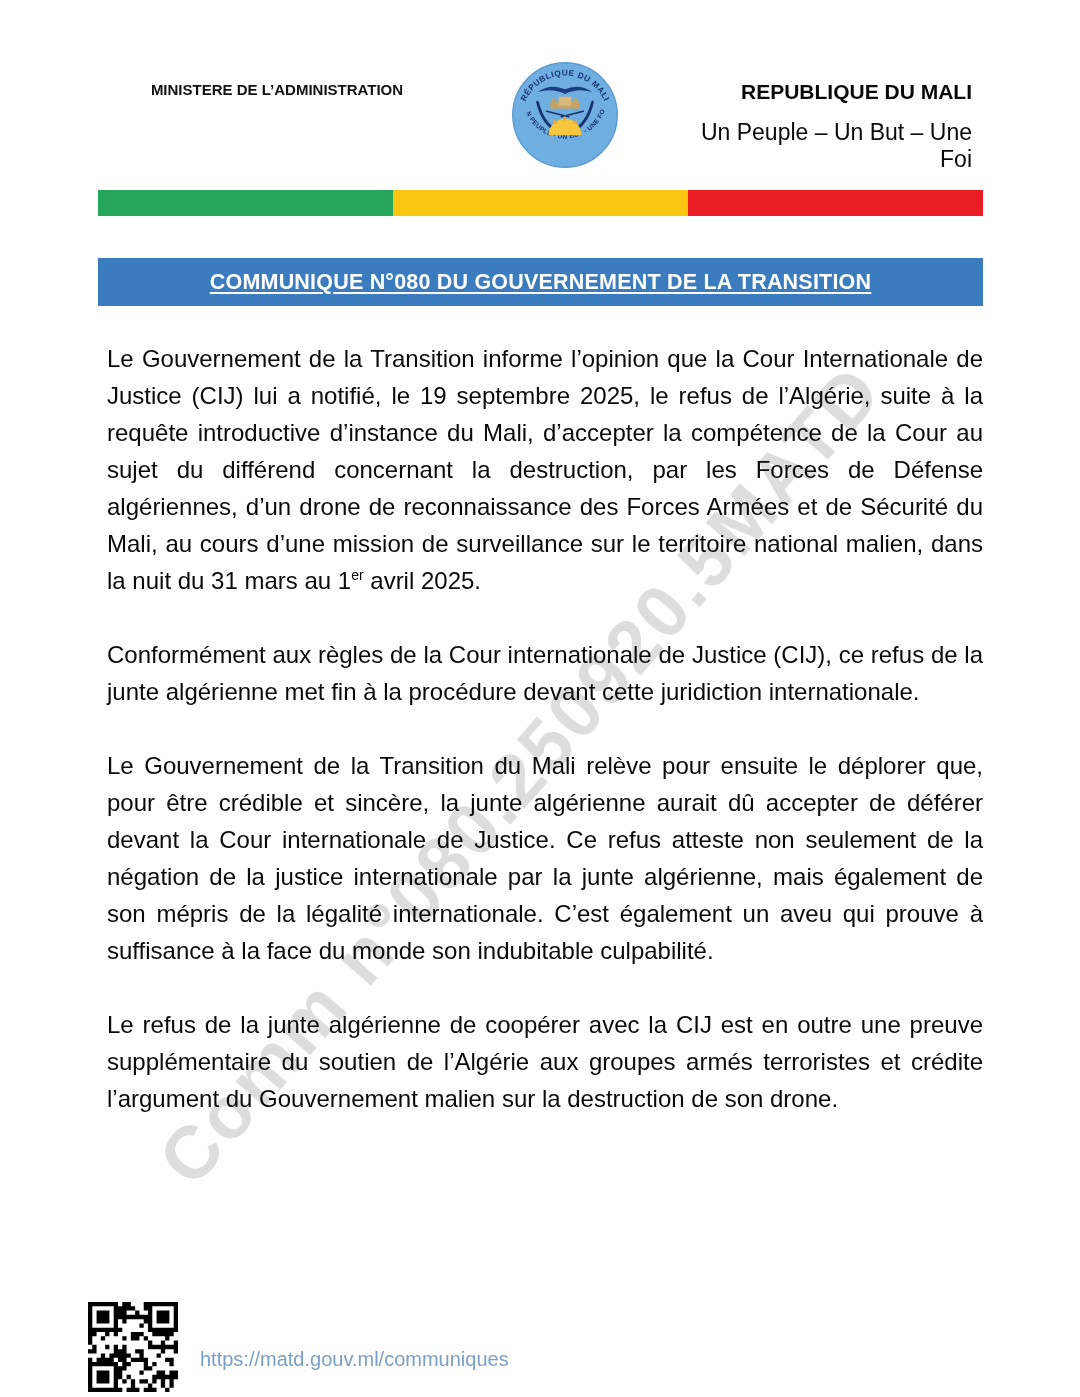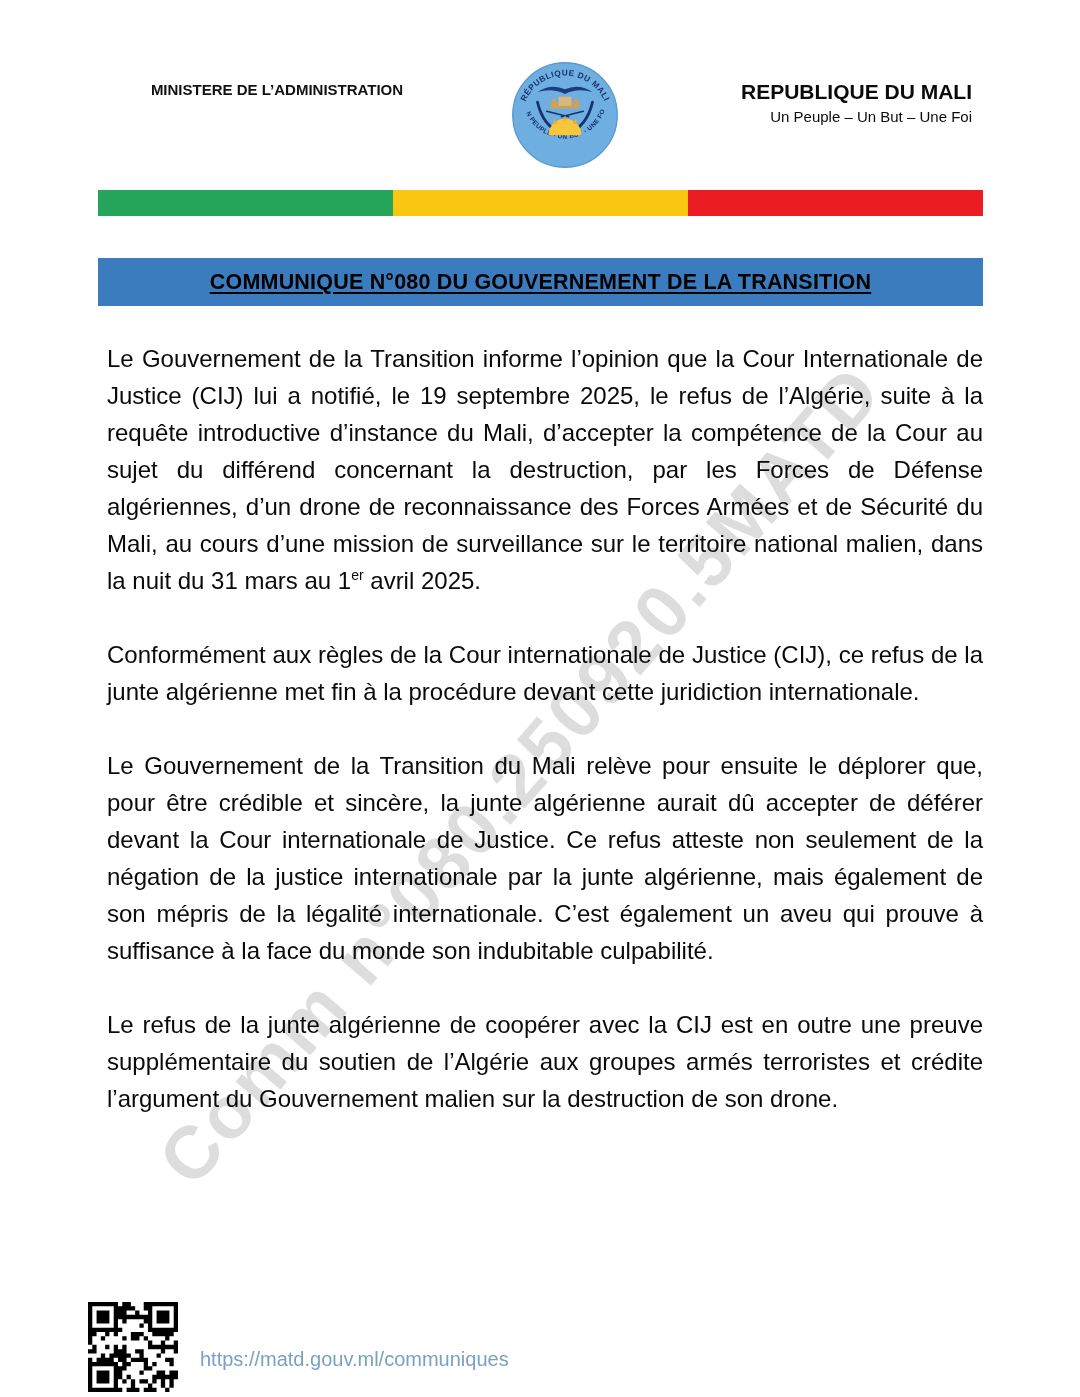--- a/index.html
+++ b/index.html
@@ -13,29 +13,29 @@
     font-size:74px;font-weight:700;letter-spacing:3px;white-space:nowrap;
     color:rgba(125,125,125,0.26);
   }
   .ministry{
     position:absolute;left:88px;top:80px;width:378px;z-index:2;
     text-align:center;font-weight:bold;font-size:15px;line-height:1.38;color:#111;
   }
   .seal{position:absolute;left:510px;top:58px;width:110px;height:114px;z-index:2;}
   .republic{position:absolute;left:700px;top:80px;width:272px;text-align:right;z-index:2;}
   .republic-title{font-size:21px;font-weight:bold;}
-  .republic-motto{font-size:15px;margin-top:4px;}
+  .republic-motto{font-size:23px;margin-top:15px;}
   .flag-bar{position:absolute;left:98px;top:190px;width:885px;height:26px;display:flex;z-index:2;}
   .flag-bar .stripe{flex:1;}
   .banner{
     position:absolute;left:98px;top:258px;width:885px;height:48px;z-index:2;
     display:flex;align-items:center;justify-content:center;background:#3B7CBE;
   }
   .banner span{
-    color:#000000;font-weight:bold;font-size:21.5px;letter-spacing:0.2px;
+    color:#ffffff;font-weight:bold;font-size:21.5px;letter-spacing:0.2px;
     text-decoration:underline;text-underline-offset:3px;
   }
   .body-text{
     position:absolute;left:99px;top:340px;width:884px;z-index:2;
     font-size:24px;line-height:37px;text-align:justify;
   }
   .body-text p{margin:0 0 37px 8px;}
   .body-text sup{font-size:14px;line-height:0;vertical-align:super;}
   .qr{position:absolute;left:88px;top:1302px;width:90px;height:90px;z-index:2;}
   .footer-link{

